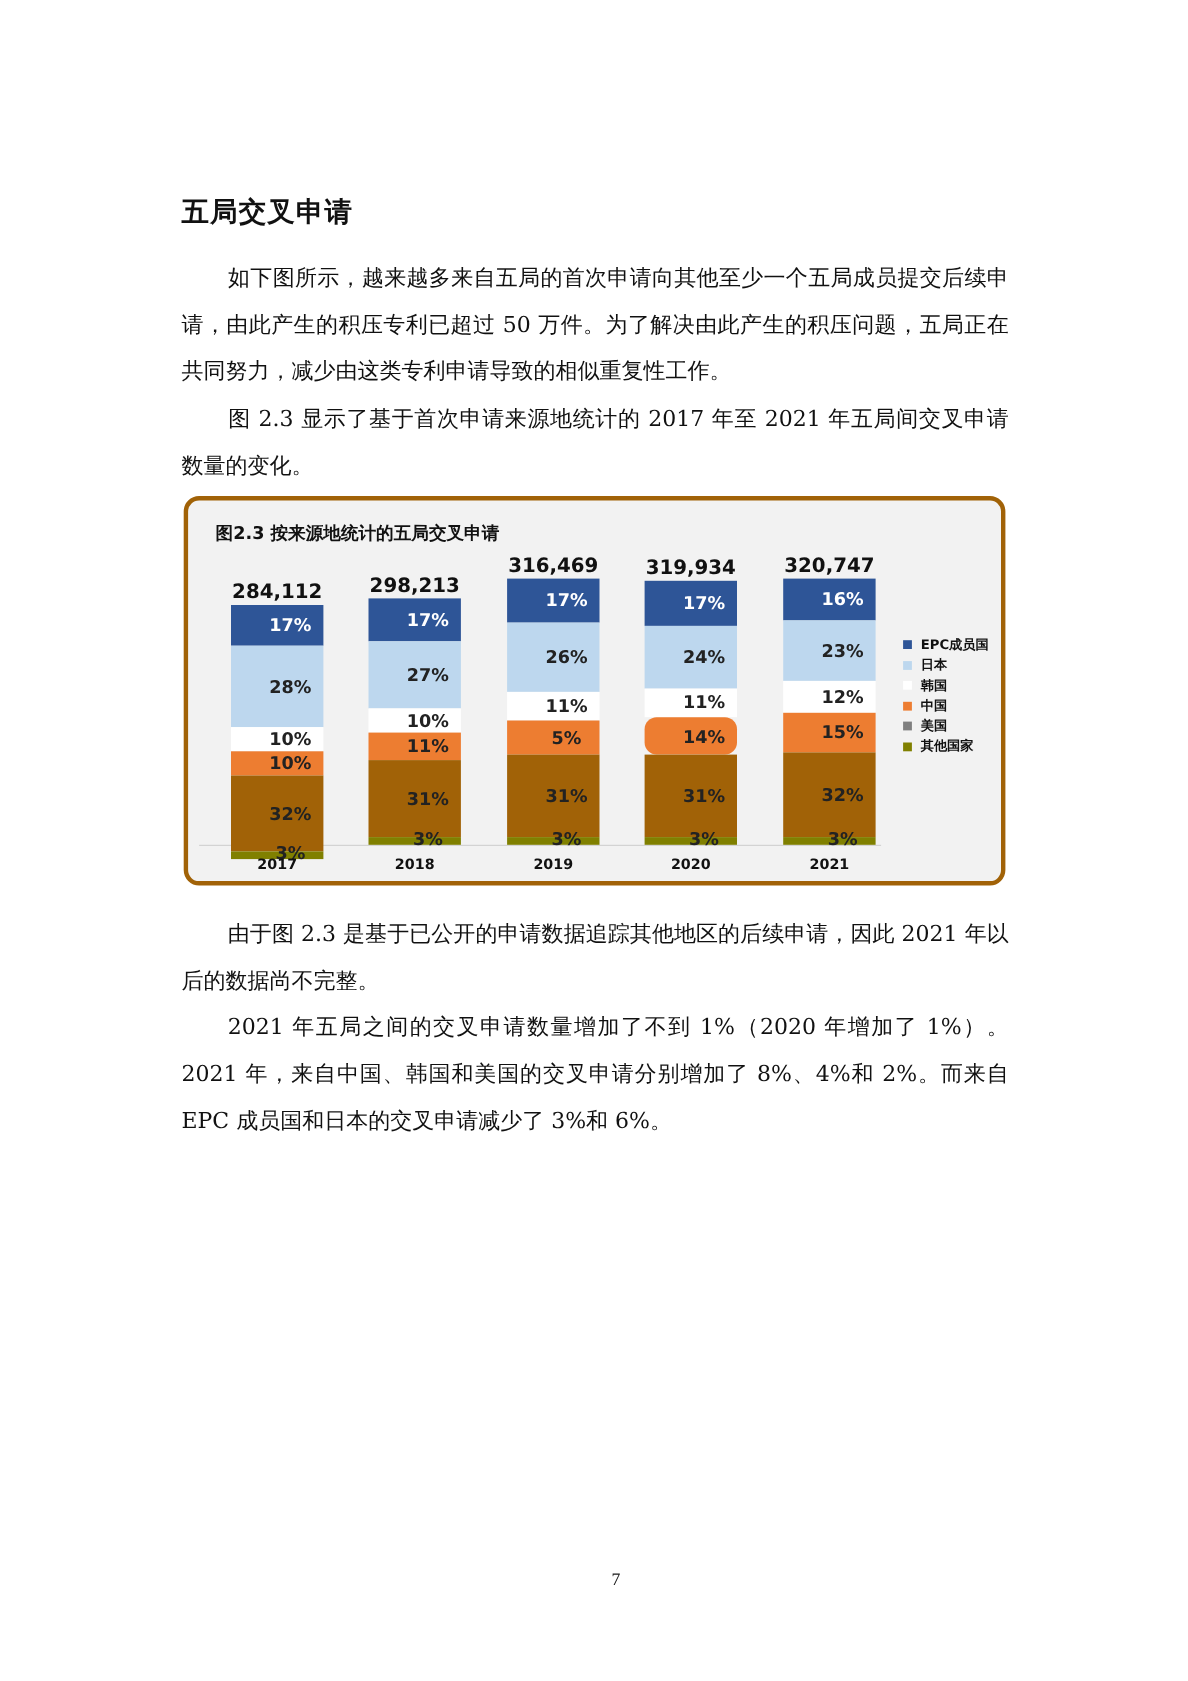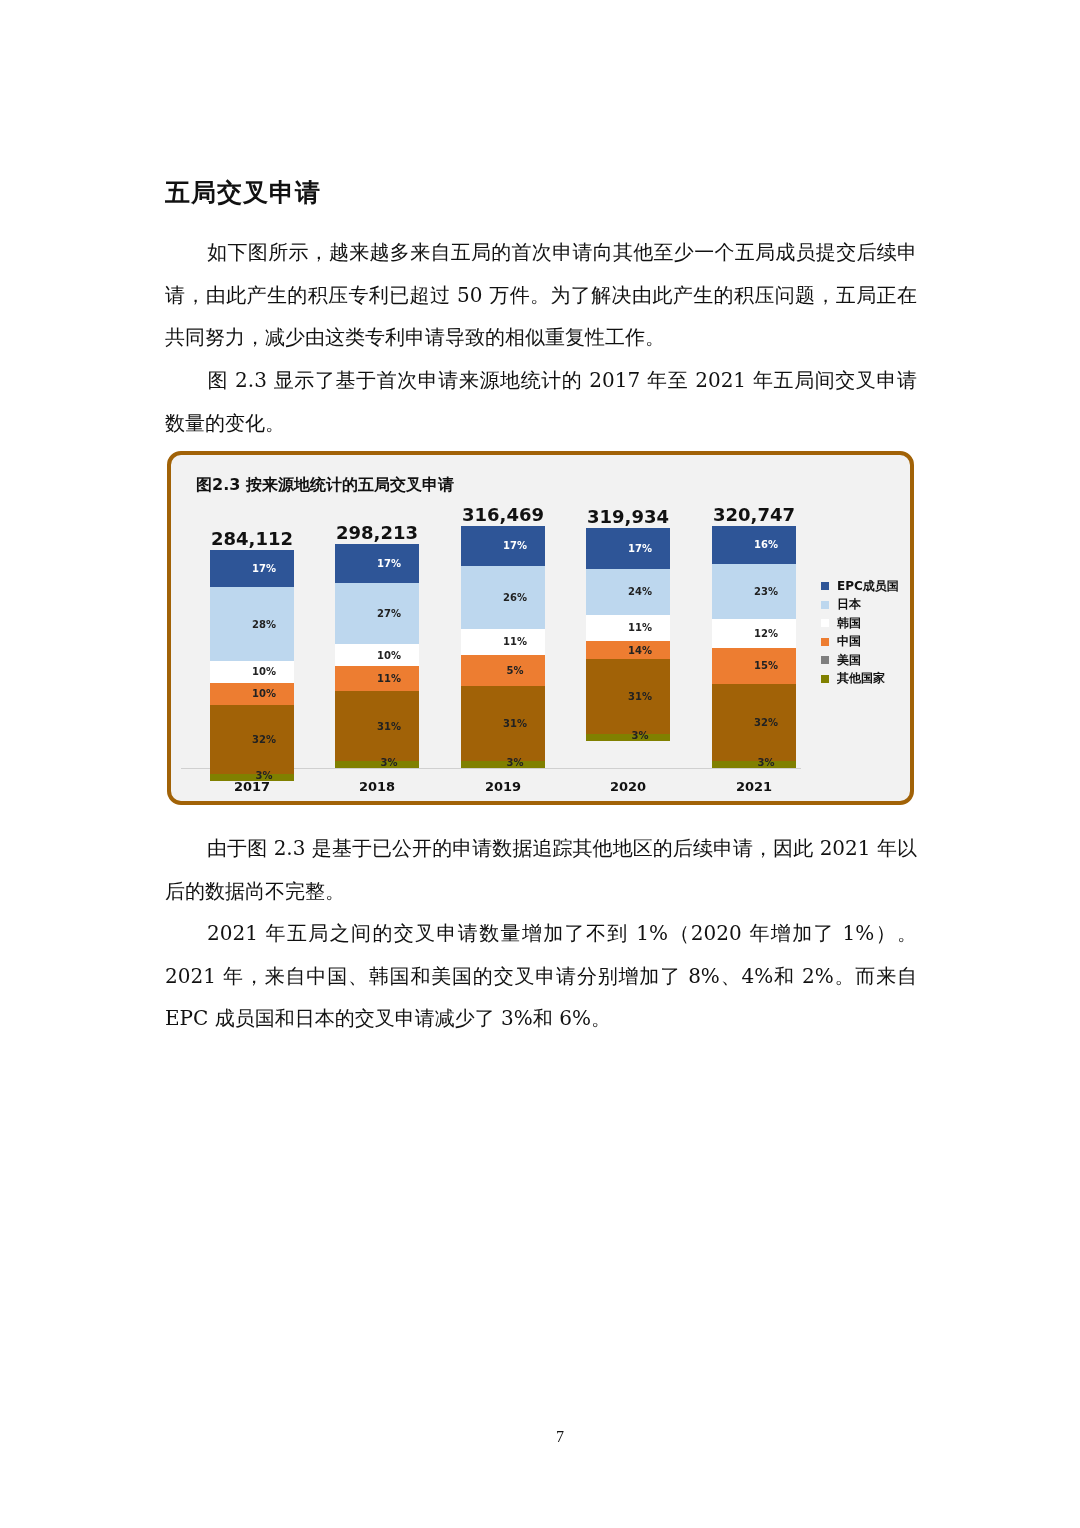--- a/index.html
+++ b/index.html
@@ -10,21 +10,21 @@
   .para .indent { display: inline-block; width: 42px; }
   #p1 { top: 231px; }
   #p2 { top: 359px; }
   #p3 { top: 827px; }
   #p4 { top: 912px; }
 
   .figure { position: absolute; left: 167px; top: 451px; width: 747px; height: 354px; background: #f2f2f2; border: 4px solid #a16207; border-radius: 14px; font-family: "DejaVu Sans", sans-serif; overflow: hidden; }
   .fig-title { position: absolute; left: 25px; top: 20px; font-size: 16px; font-weight: bold; color: #111; }
   .baseline { position: absolute; left: 10px; top: 313px; width: 620px; height: 1px; background: #d0d0d0; }
   .bar { position: absolute; width: 84px; display: flex; flex-direction: column; }
-  .seg { width: 100%; display: flex; align-items: center; justify-content: center; font-size: 10px; font-weight: bold; color: #222; padding-left: 24px; }
+  .seg { width: 100%; display: flex; align-items: center; justify-content: center; font-size: 16px; font-weight: bold; color: #222; padding-left: 24px; }
   .seg.epc { background: #2e5597; color: #ffffff; }
   .seg.jp { background: #bdd7ee; }
   .seg.kr { background: #ffffff; }
   .seg.cn { background: #ed7d31; }
   .seg.us { background: #a16207; }
   .seg.other { background: #808000; align-items: flex-end; overflow: visible; line-height: 10px; }
   .total { position: absolute; width: 110px; text-align: center; font-size: 18px; font-weight: bold; color: #111; }
   .xlabel { position: absolute; width: 84px; text-align: center; font-size: 13px; font-weight: bold; color: #111; top: 324px; }
   .legend { position: absolute; left: 650px; top: 122px; }
   .legend-item { display: flex; align-items: center; height: 18.5px; font-size: 12px; font-weight: bold; color: #111; }
@@ -73,23 +73,23 @@
         <div class="seg jp" style="height: 62.4px;">26%</div>
         <div class="seg kr" style="height: 26.4px;">11%</div>
         <div class="seg cn" style="height: 31.2px;">5%</div>
         <div class="seg us" style="height: 74.4px;">31%</div>
         <div class="seg other" style="height: 7px;">3%</div>
       </div>
       <div class="total" style="left: 277px; top: 48.6px;">316,469</div>
       <div class="xlabel" style="left: 290px;">2019</div>
       <div class="bar" style="left: 415px; top: 73px;">
         <div class="seg epc" style="height: 40.8px;">17%</div>
-        <div class="seg jp" style="height: 46px;">24%</div>
+        <div class="seg jp" style="height: 57px;">24%</div>
         <div class="seg kr" style="height: 26.4px;">11%</div>
-        <div class="seg cn" style="height: 18px;">14%</div>
+        <div class="seg cn" style="height: 34px; border-radius: 11px;">14%</div>
         <div class="seg us" style="height: 74.4px;">31%</div>
         <div class="seg other" style="height: 7px;">3%</div>
       </div>
       <div class="total" style="left: 402px; top: 51px;">319,934</div>
       <div class="xlabel" style="left: 415px;">2020</div>
       <div class="bar" style="left: 541px; top: 70.6px;">
         <div class="seg epc" style="height: 38.4px;">16%</div>
         <div class="seg jp" style="height: 55.2px;">23%</div>
         <div class="seg kr" style="height: 28.8px;">12%</div>
         <div class="seg cn" style="height: 36px; text-align: center;">15%</div>

